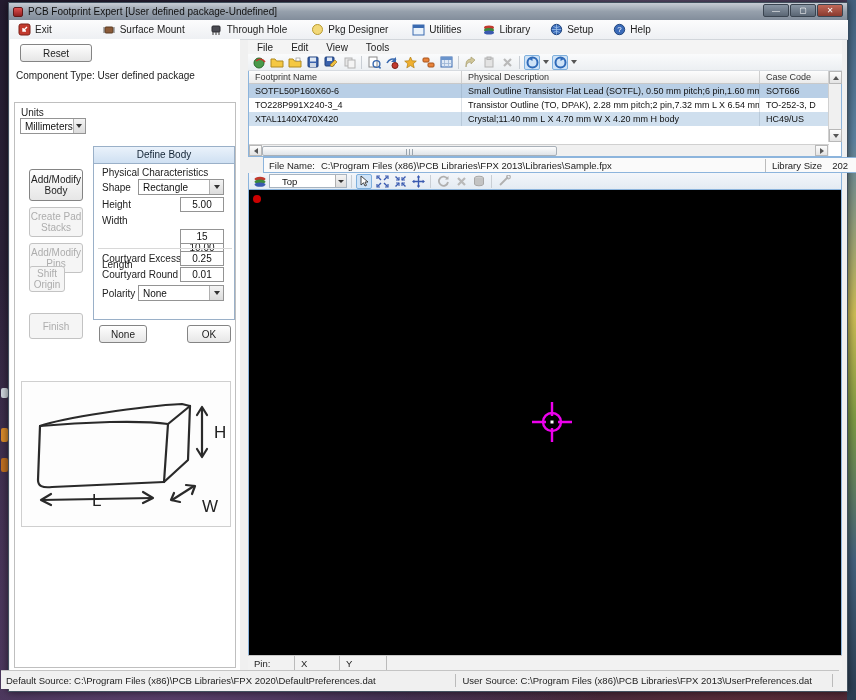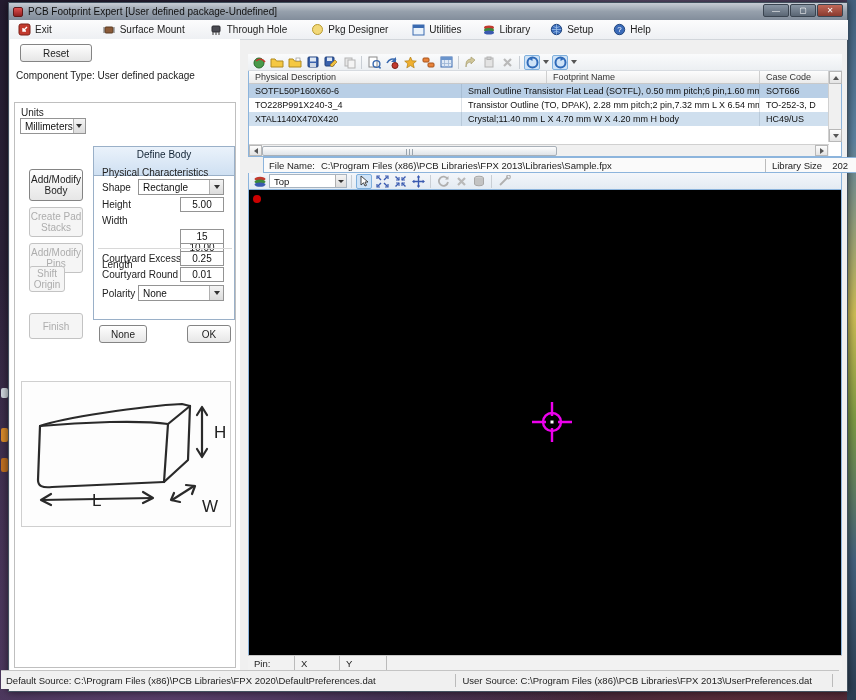--- a/index.html
+++ b/index.html
@@ -46,21 +46,21 @@
   .tab.active { background:#fff; padding-bottom:3px; position:relative; z-index:2; }
   .tabpage { position:absolute; left:4px; top:63px; width:222px; height:566px; border:1px solid #bfbfbf; background:#fff; }
   .field { position:absolute; background:#fff; border:1px solid #949494; font-size:10px; text-align:center; line-height:13px; color:#111; }
   .selectbox { position:absolute; background:#fff; border:1px solid #949494; font-size:10px; display:flex; align-items:center; color:#111; }
   .selectbox .txt { flex:1; padding-left:4px; }
   .dd-btn { width:14px; height:100%; background:linear-gradient(#f4f4f4,#dcdcdc); border-left:1px solid #b0b0b0;
     display:flex; align-items:center; justify-content:center; }
   .tri-down { width:0; height:0; border-left:3px solid transparent; border-right:3px solid transparent; border-top:4px solid #333; }
   .groupbox { position:absolute; border:1px solid #9ab0c8; background:#fff; }
   .group-hdr { background:linear-gradient(#eaf2fb,#cfe0f2); border-bottom:1px solid #9ab0c8;
-    font-size:10px; text-align:center; color:#123; height:29px; line-height:15px; }
+    font-size:10px; text-align:center; color:#123; height:17px; line-height:15px; }
   .sketch-frame { position:absolute; left:6px; top:278px; width:210px; height:146px; border:1px solid #cfcfcf; background:#fdfdfd; }
 
   
   .menu-bar { position:absolute; left:248px; top:40px; width:594px; height:14px; background:#f4f4f4;
     display:flex; font-size:10px; color:#222; align-items:center; }
   .menu-item { padding:0 9px; }
   .lib-toolbar { position:absolute; left:248px; top:54px; width:594px; height:17px;
     background:linear-gradient(#fafbfc,#eceff2); border-bottom:1px solid #d7dbe0; display:flex; align-items:center; padding-left:3px; gap:2px; }
   .tb-ic { width:16px; height:15px; display:flex; align-items:center; justify-content:center; }
   .tb-ic.hl { background:#cfe3f7; border:1px solid #7fb0dd; border-radius:2px; }
@@ -293,20 +293,26 @@
             <path d="M164 103 L173 104 L170 112"></path>
           </g>
           <text x="192" y="56" font-size="17" fill="#222" font-family="Liberation Sans, sans-serif">H</text>
           <text x="70" y="124" font-size="17" fill="#222" font-family="Liberation Sans, sans-serif">L</text>
           <text x="180" y="130" font-size="17" fill="#222" font-family="Liberation Sans, sans-serif">W</text>
         </svg>
       </div>
     </div>
   </div>
 
+  <div class="menu-bar">
+    <span class="menu-item">File</span>
+    <span class="menu-item">Edit</span>
+    <span class="menu-item">View</span>
+    <span class="menu-item">Tools</span>
+  </div>
 
   <div class="lib-toolbar">
     <span class="tb-ic">
         <svg width="13" height="13">
           <circle cx="6" cy="7" r="5" fill="#4a9a4a" stroke="#2a6a2a"></circle>
           <path d="M3 5 C6 2,10 3,12 6" stroke="#c23a2e" stroke-width="1.6" fill="none"></path>
         </svg>
       </span>
     <span class="tb-ic">
         <svg width="14" height="12">
@@ -405,22 +411,22 @@
           <path d="M6.5 1.5 L10 3 l-3.5 2z" fill="#2f6ab8"></path>
         </svg>
       </span>
     <span class="tb-ic" style="width:8px;">
         <span class="tri-down" style="border-top-color:#555;"></span>
       </span>
   </div>
 
   <div class="lib-table">
     <div class="tbl-hdr">
+      <div class="c c1">Footprint Name</div>
       <div class="c c2">Physical Description</div>
-      <div class="c c1">Footprint Name</div>
       <div class="c c3">Case Code</div>
     </div>
     <div class="trow row-a">
       <div class="c c1">SOTFL50P160X60-6</div>
       <div class="c c2">Small Outline Transistor Flat Lead (SOTFL), 0.50 mm pitch;6 pin,1.60 mm L X 1.20 mm W X 0.60 mm H body</div>
       <div class="c c3">SOT666</div>
     </div>
     <div class="trow row-b">
       <div class="c c1">TO228P991X240-3_4</div>
       <div class="c c2">Transistor Outline (TO, DPAK), 2.28 mm pitch;2 pin,7.32 mm L X 6.54 mm W X 2.40 mm H body</div>
@@ -461,21 +467,21 @@
   </div>
 
   <div class="canvas-toolbar">
     <span class="ico">
         <svg width="14" height="13">
           <ellipse cx="7" cy="4" rx="5.5" ry="2.2" fill="#c23a2e"></ellipse>
           <ellipse cx="7" cy="6.8" rx="5.5" ry="2.2" fill="#3a8a3a"></ellipse>
           <ellipse cx="7" cy="9.6" rx="5.5" ry="2.2" fill="#3a5ab0"></ellipse>
         </svg>
       </span>
-    <div class="selectbox" style="position:relative;width:78px;height:14px;border-color:#a8b4c0;">
+    <div class="selectbox" style="position:relative;width:78px;height:14px;border-color:#a8b4c0;padding-left:8px;">
       <span class="txt" style="font-size:9.5px;">Top</span>
       <span class="dd-btn" style="width:11px;">
           <span class="tri-down" style="border-top-width:3px;"></span>
         </span>
     </div>
     <span class="tb-sep"></span>
     <span class="tb-ic hl">
         <svg width="11" height="12">
           <path d="M2 1 L2 10 L4.5 7.8 L6 11 L7.5 10.3 L6 7 L9 7 z" fill="#fff" stroke="#333" stroke-width="0.9"></path>
         </svg>

